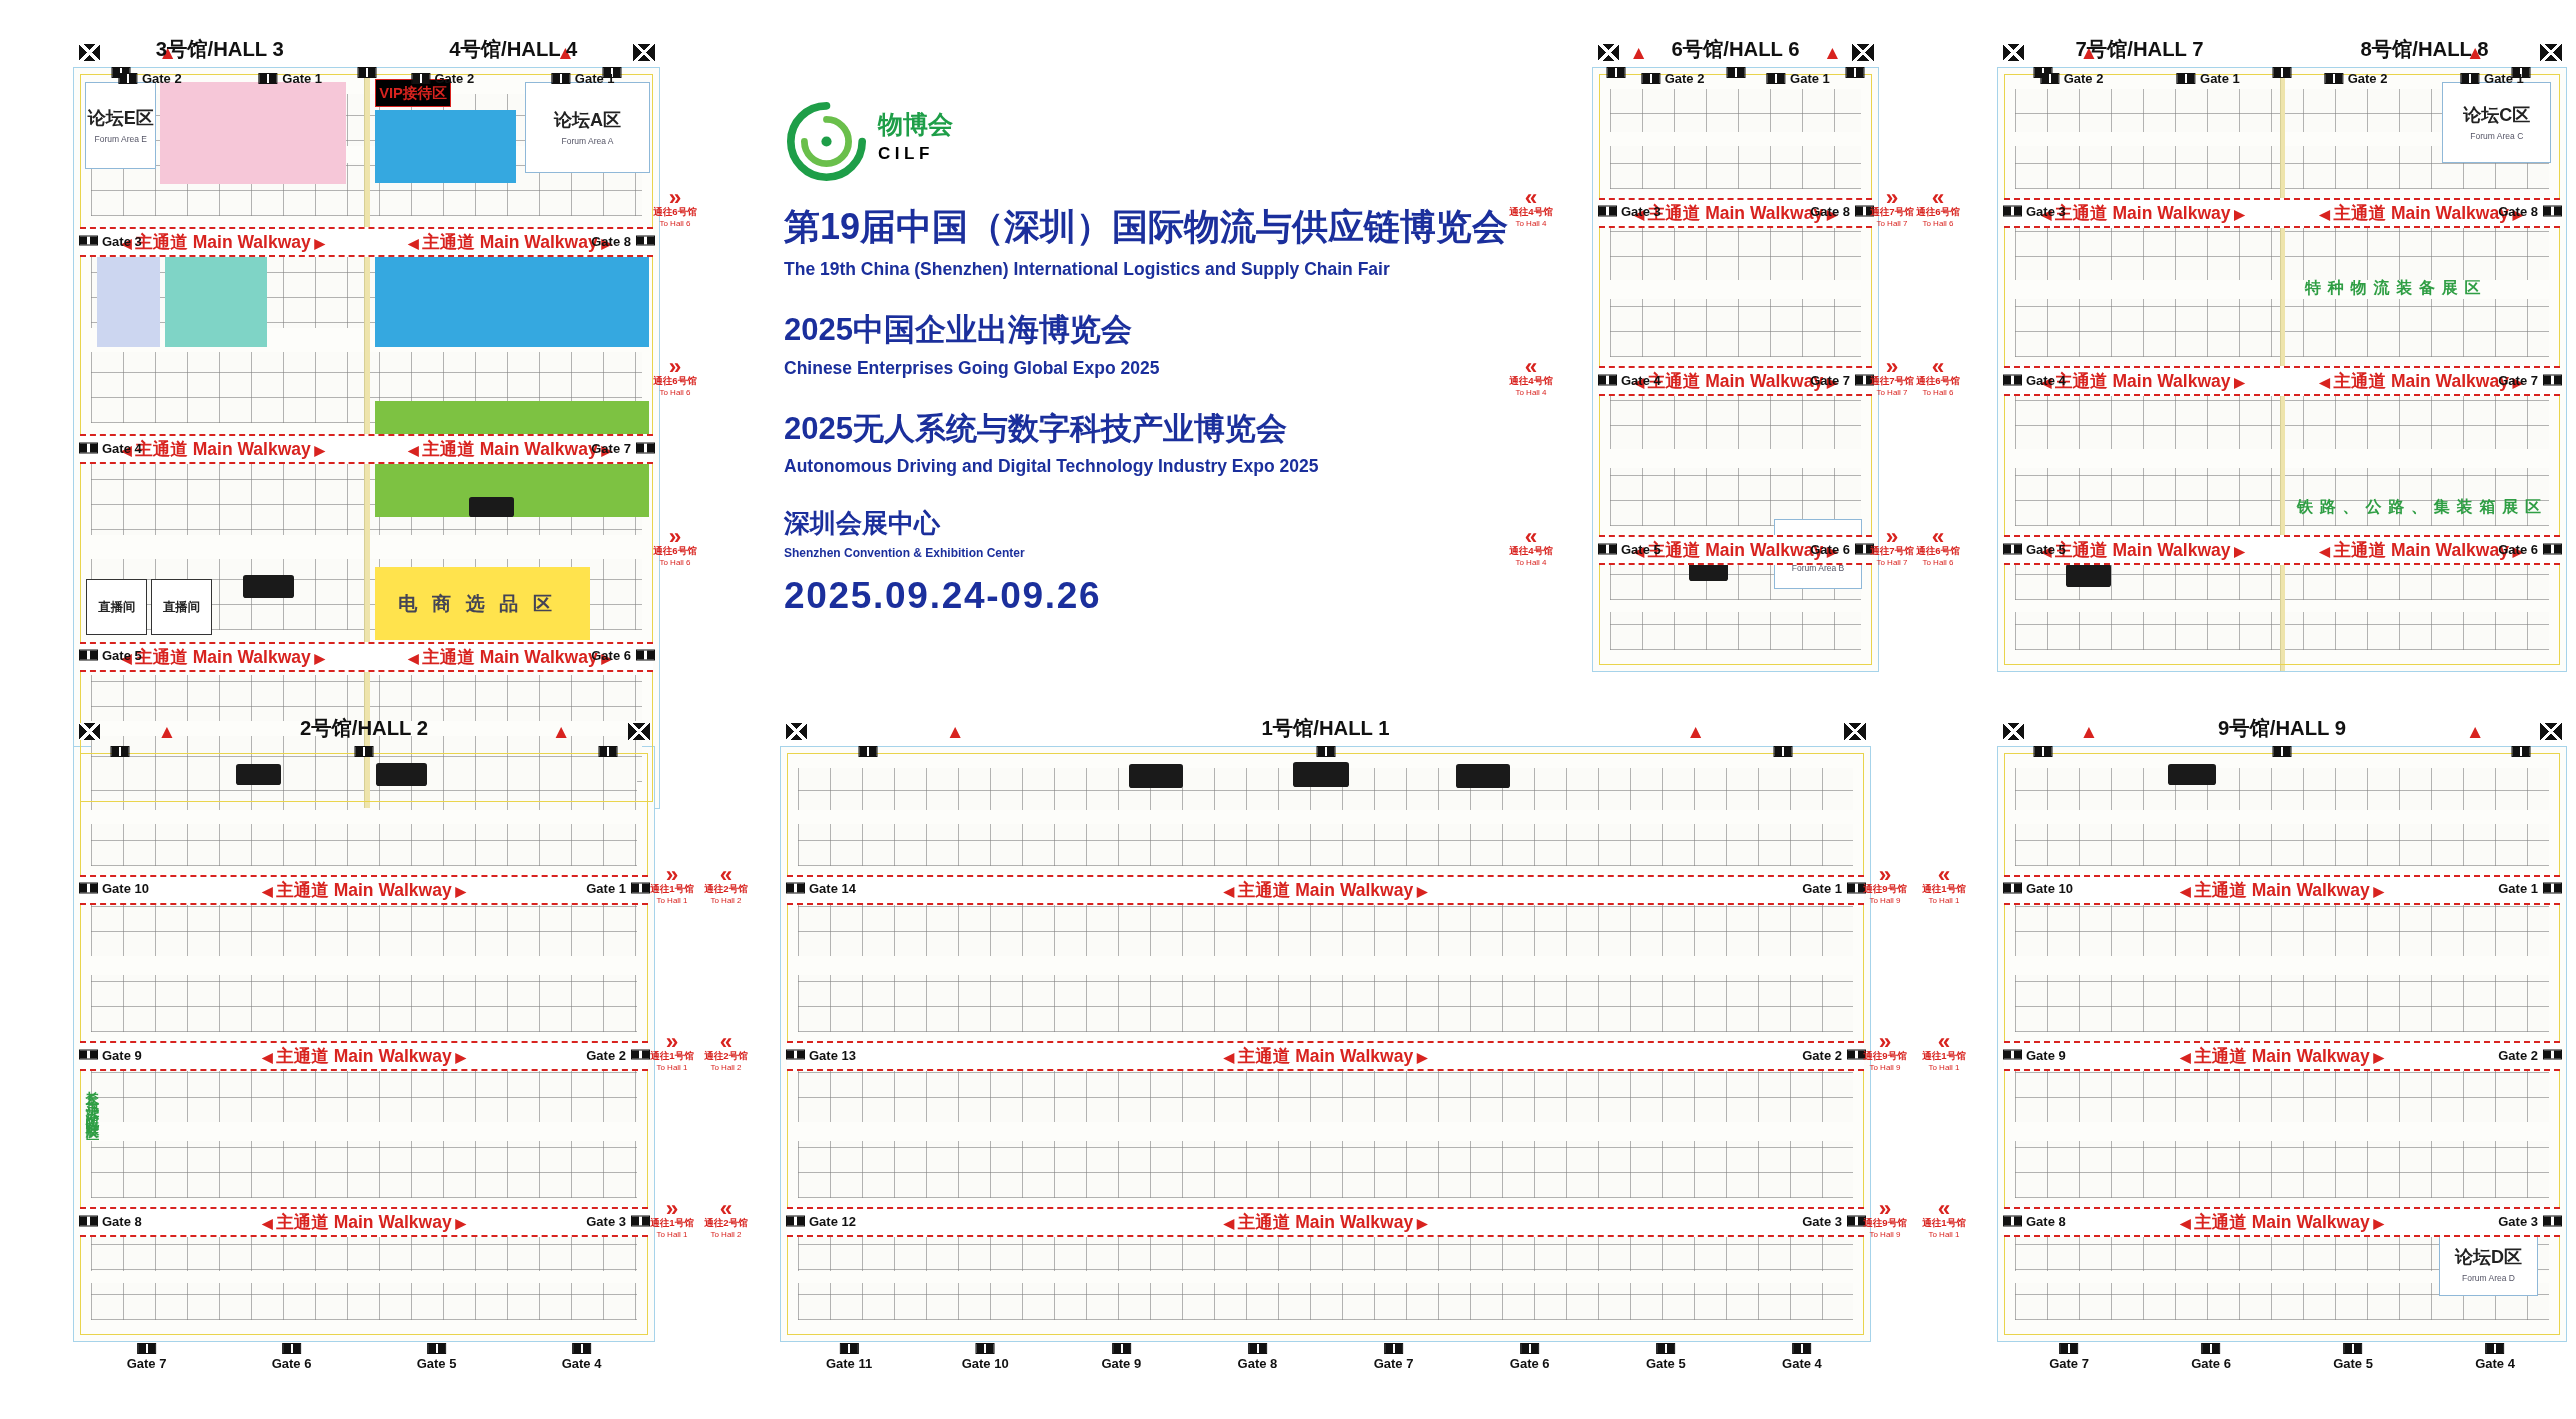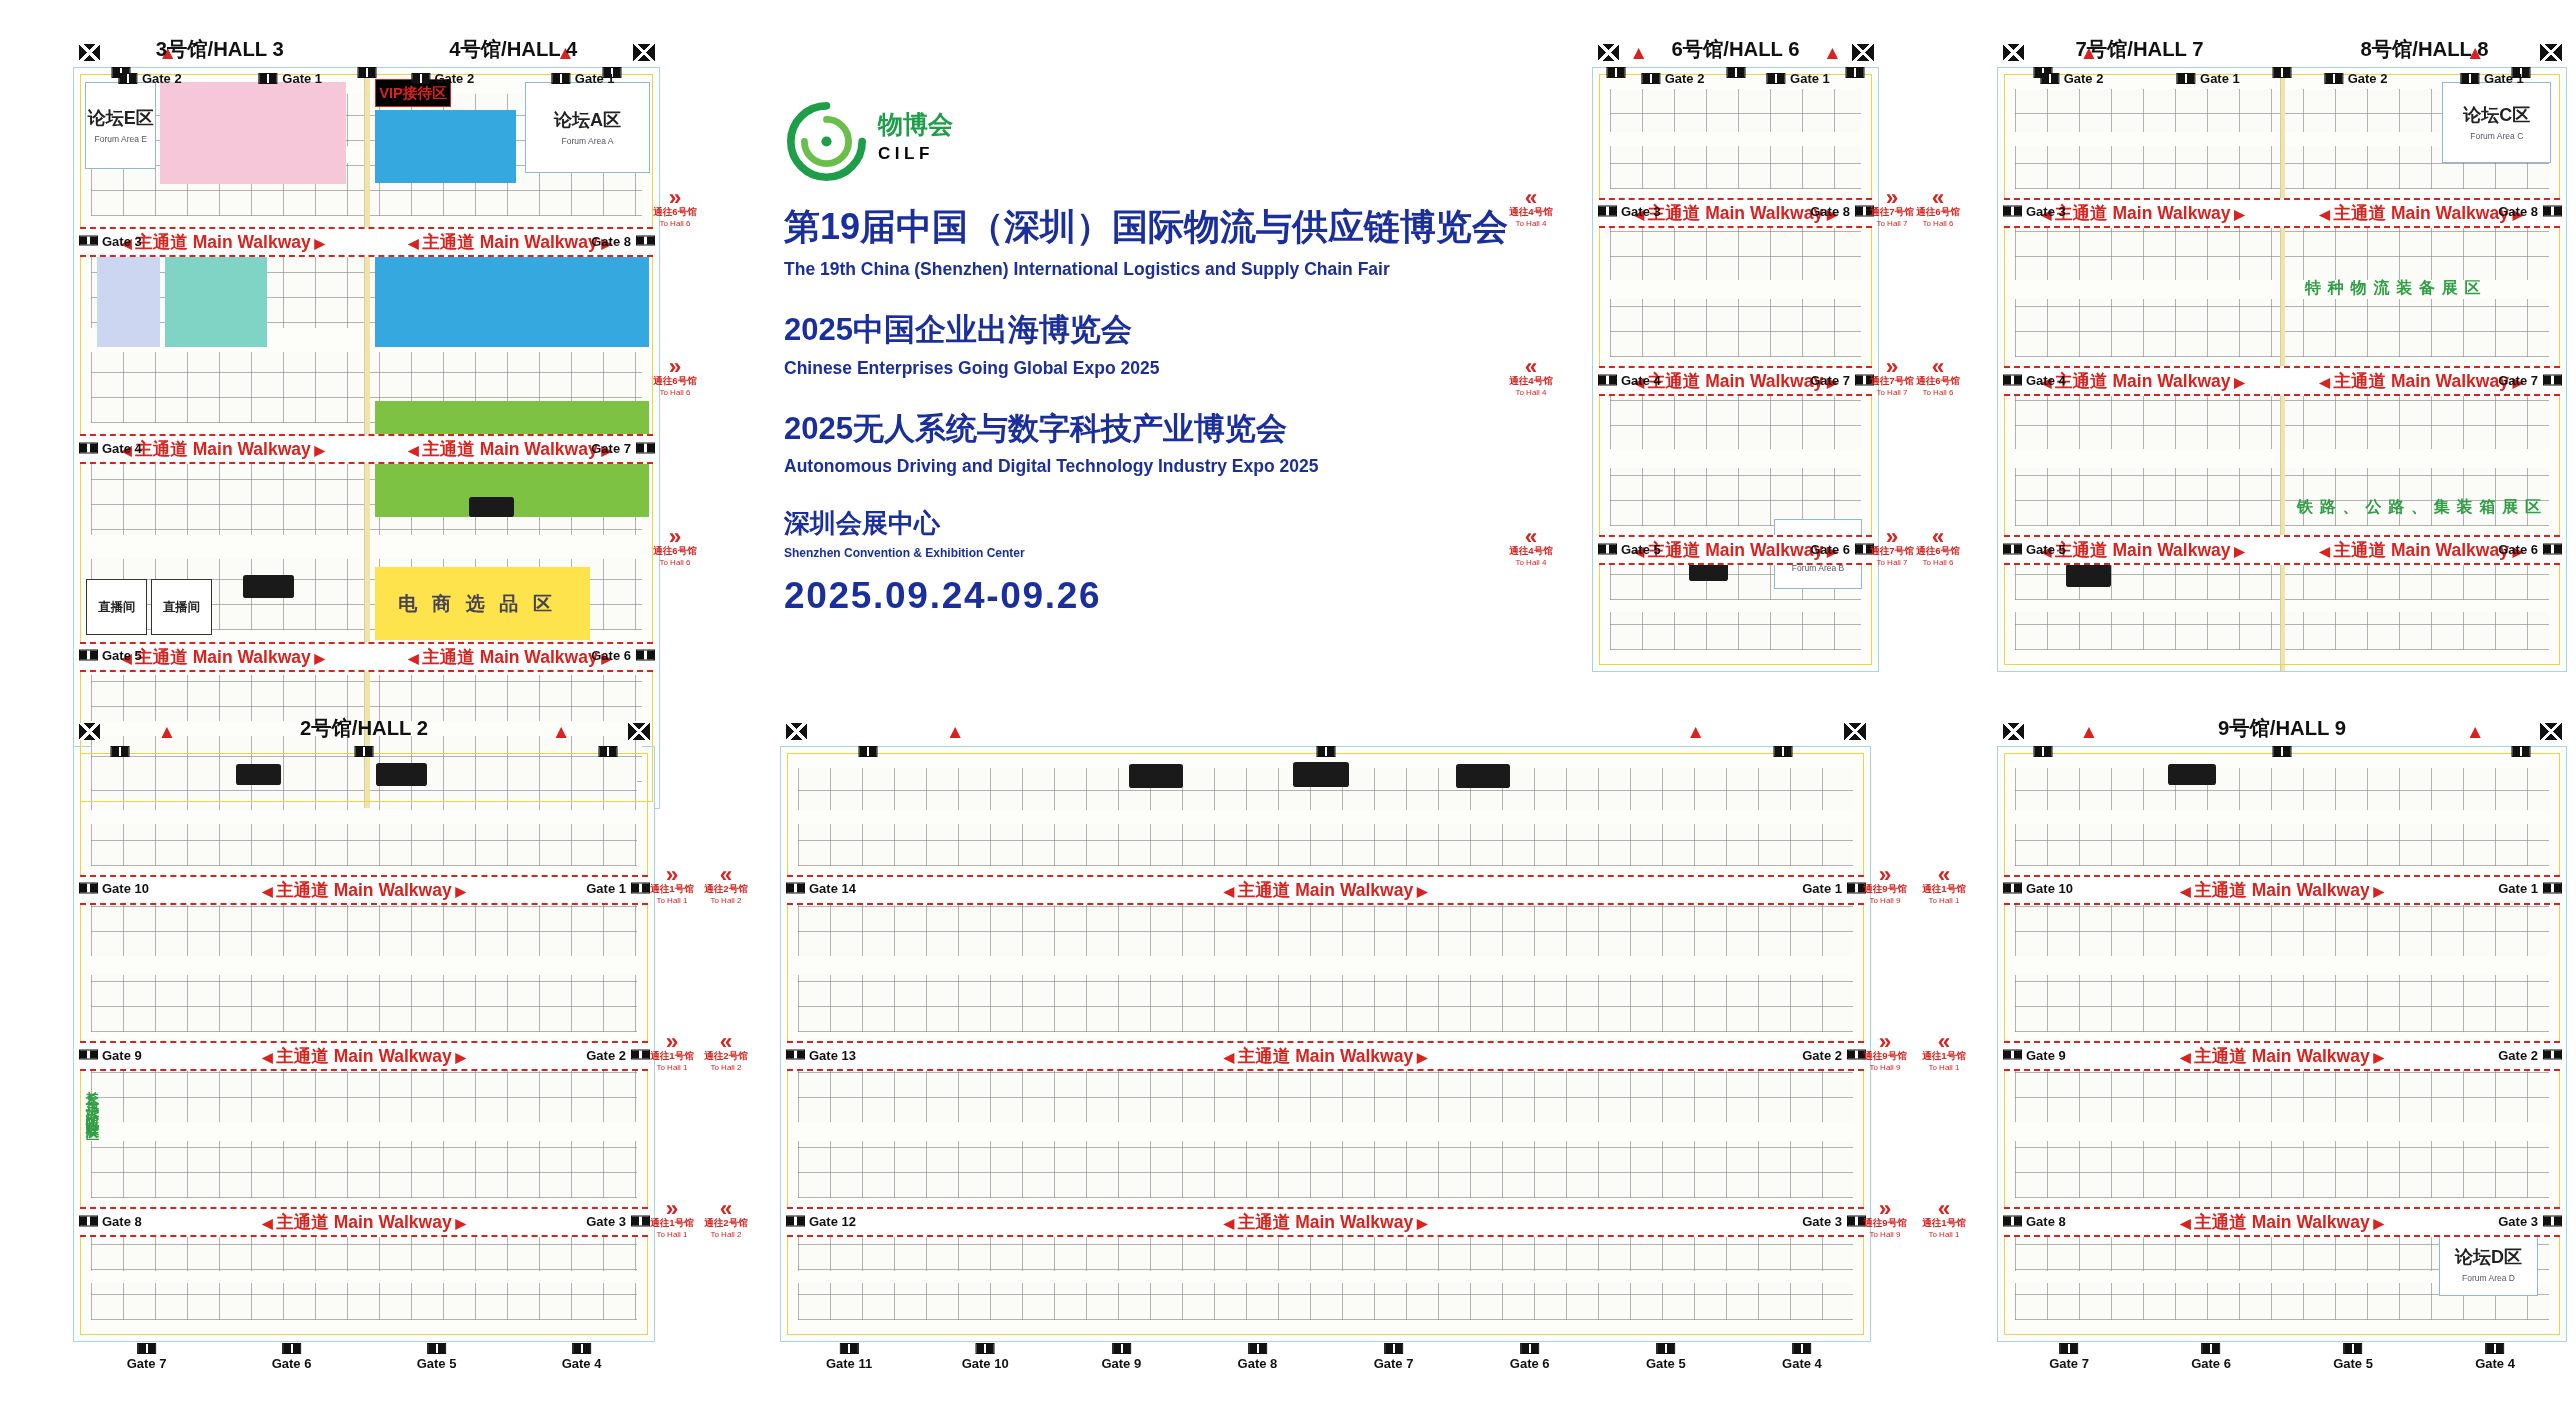--- a/index.html
+++ b/index.html
@@ -433,20 +433,23 @@
         <div class="door edge-top" style="left: 50%;"></div>
         <div class="door edge-top" style="left: 92%;"></div>
         <div class="entry-arrow" style="left: 16%;">▲</div>
         <div class="entry-arrow" style="left: 84%;">▲</div>
         <div class="facility fac-l"></div>
         <div class="facility fac-r"></div>
       </div>
   </div>
 
   <div class="hall" id="hall1">
+    <div class="hall-title">
+      <span>1号馆/HALL 1</span>
+    </div>
     <div class="hall-area">
       <div class="vehicle" style="left:32%;top:17px;width:54px;height:24px;"></div>
       <div class="vehicle" style="left:47%;top:14.7px;width:56px;height:25px;"></div>
       <div class="vehicle" style="left:62%;top:17px;width:54px;height:24px;"></div>
     <div class="booths grid" style="top: 3.5%; height: 16.5%;"></div>
         <div class="booths grid" style="top: 25.5%; height: 22.5%;"></div>
         <div class="booths grid" style="top: 53.5%; height: 22.5%;"></div>
         <div class="booths grid" style="top: 82%; height: 14.5%;"></div>
         <div class="walkway" style="top: 21.5%;">
           <span class="wlabel">主通道 Main Walkway</span>

